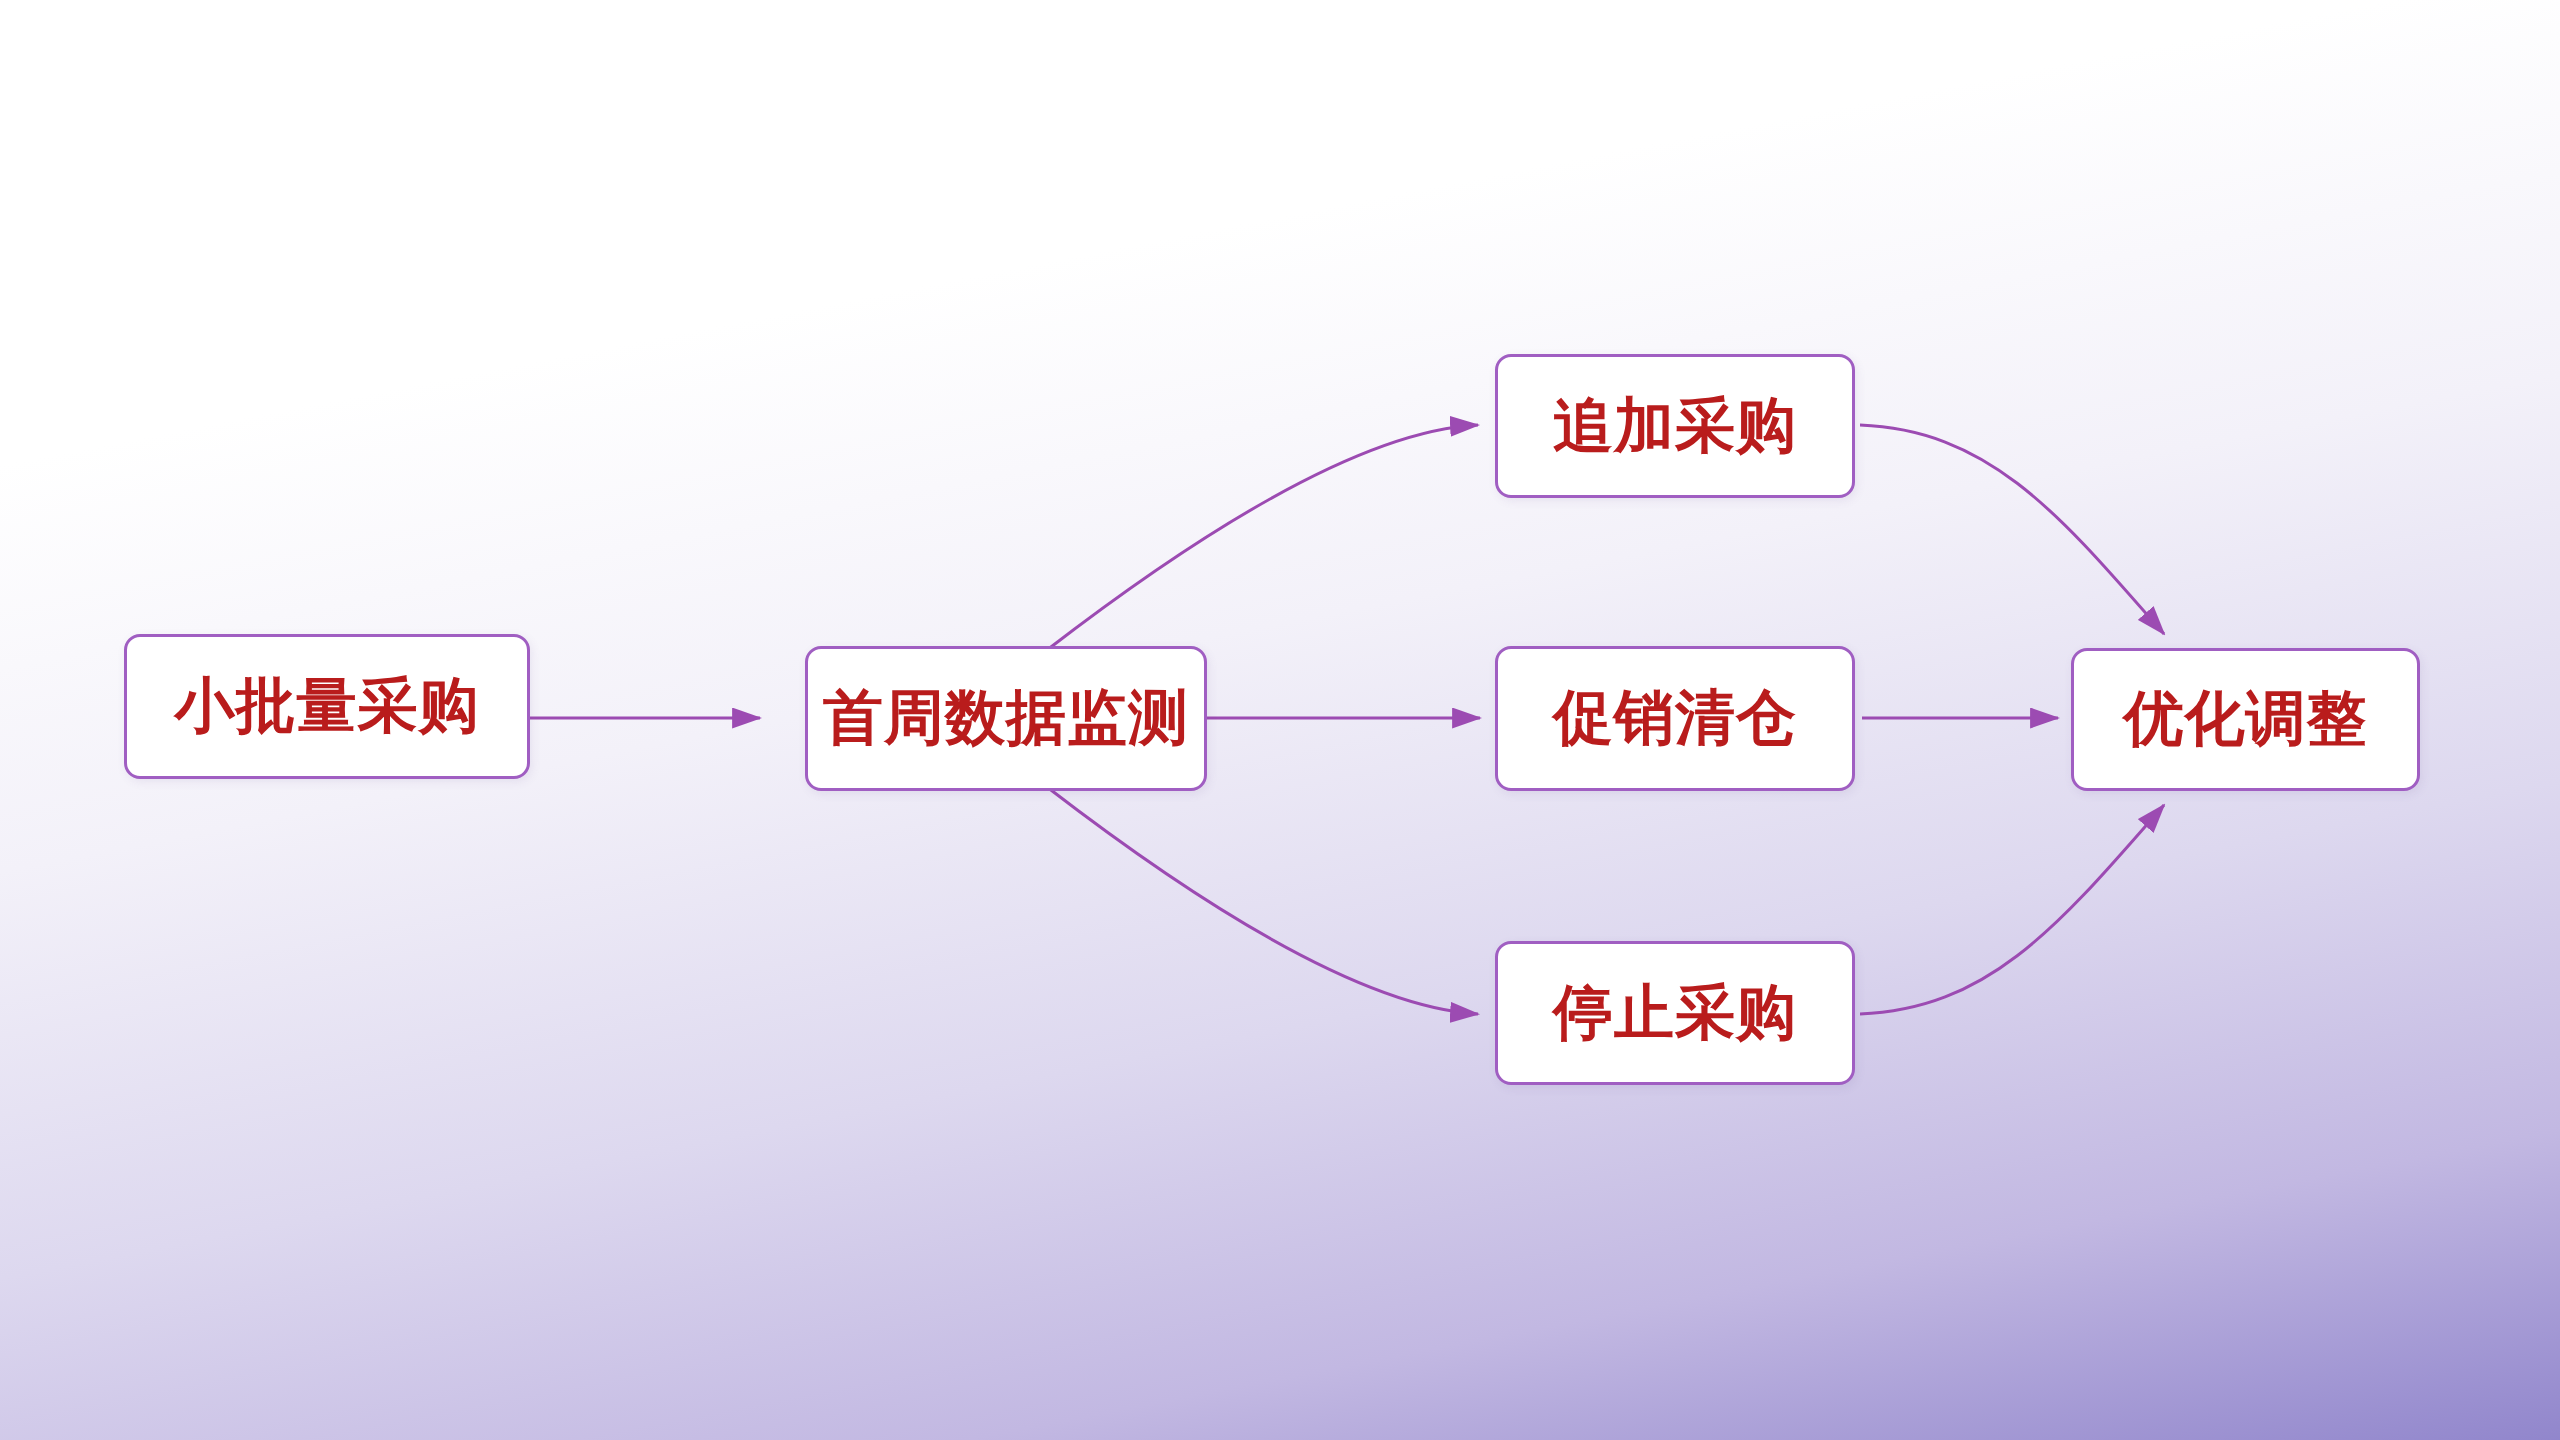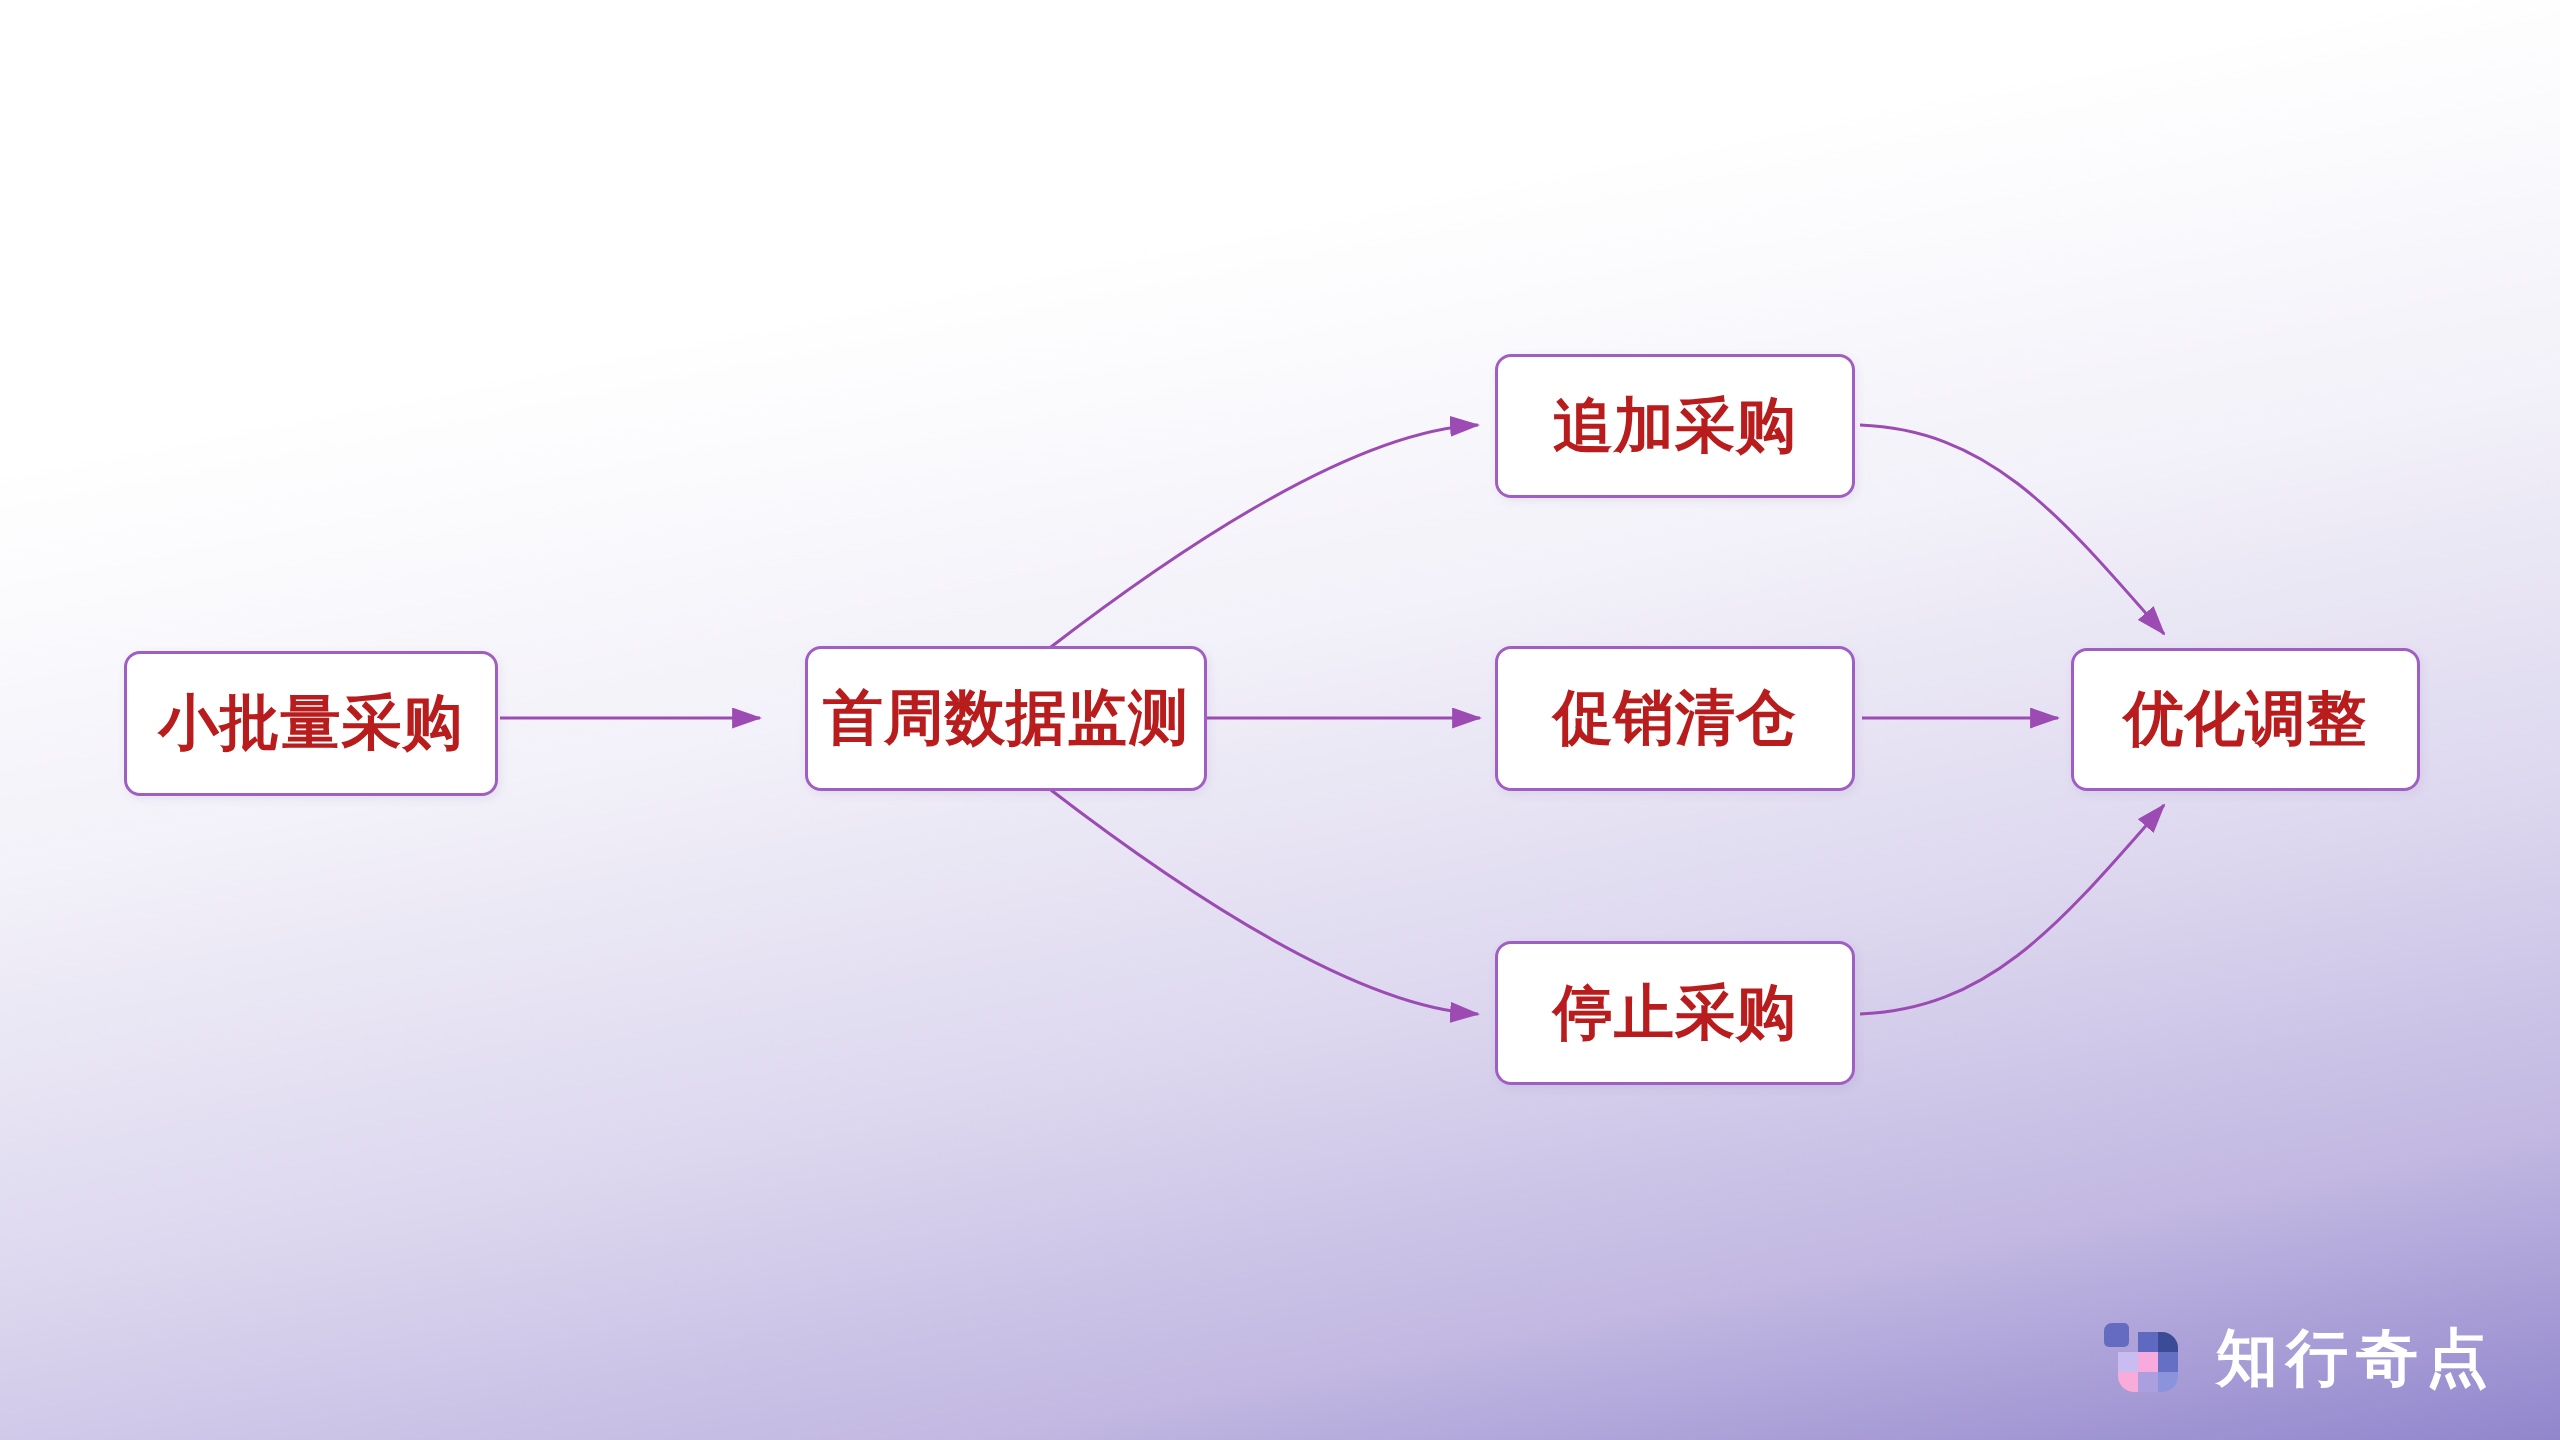--- a/index.html
+++ b/index.html
@@ -39,21 +39,21 @@
     box-sizing: border-box;
     box-shadow: 2px 3px 10px rgba(110, 75, 150, 0.10);
   }
   .node-label {
     font-size: 60px;
     font-weight: 700;
     color: #b91c1c;
     letter-spacing: 1px;
     white-space: nowrap;
   }
-  .node-small-batch   { left: 124px;  top: 651px; width: 374px; height: 145px; }
+  .node-small-batch   { left: 124px;  top: 634px; width: 406px; height: 145px; }
   .node-first-week    { left: 771px;  top: 646px; width: 402px; height: 145px; margin-left: 34px; }
   .node-additional    { left: 1495px; top: 354px; width: 360px; height: 144px; }
   .node-promo         { left: 1495px; top: 646px; width: 360px; height: 145px; }
   .node-stop          { left: 1495px; top: 941px; width: 360px; height: 144px; }
   .node-optimize      { left: 2071px; top: 648px; width: 349px; height: 143px; }
 
   .logo {
     position: absolute;
     left: 2104px;
     top: 1316px;
@@ -138,31 +138,14 @@
   </div>
 
   <div class="node node-promo">
     <span class="node-label">促销清仓</span>
   </div>
 
   <div class="node node-optimize">
     <span class="node-label">优化调整</span>
   </div>
 
-  <div class="logo">
-    <div class="logo-icon">
-      <div class="sq-small"></div>
-      <div class="logo-grid">
-        <div class="cell c-empty"></div>
-        <div class="cell c-blue-mid"></div>
-        <div class="cell c-navy"></div>
-        <div class="cell c-lavender-l"></div>
-        <div class="cell c-pink"></div>
-        <div class="cell c-blue-mid2"></div>
-        <div class="cell c-pink2"></div>
-        <div class="cell c-lavender-m"></div>
-        <div class="cell c-blue-light"></div>
-      </div>
-    </div>
-    <span class="logo-text">知行奇点</span>
-  </div>
 
 </div>
 
 </body></html>

